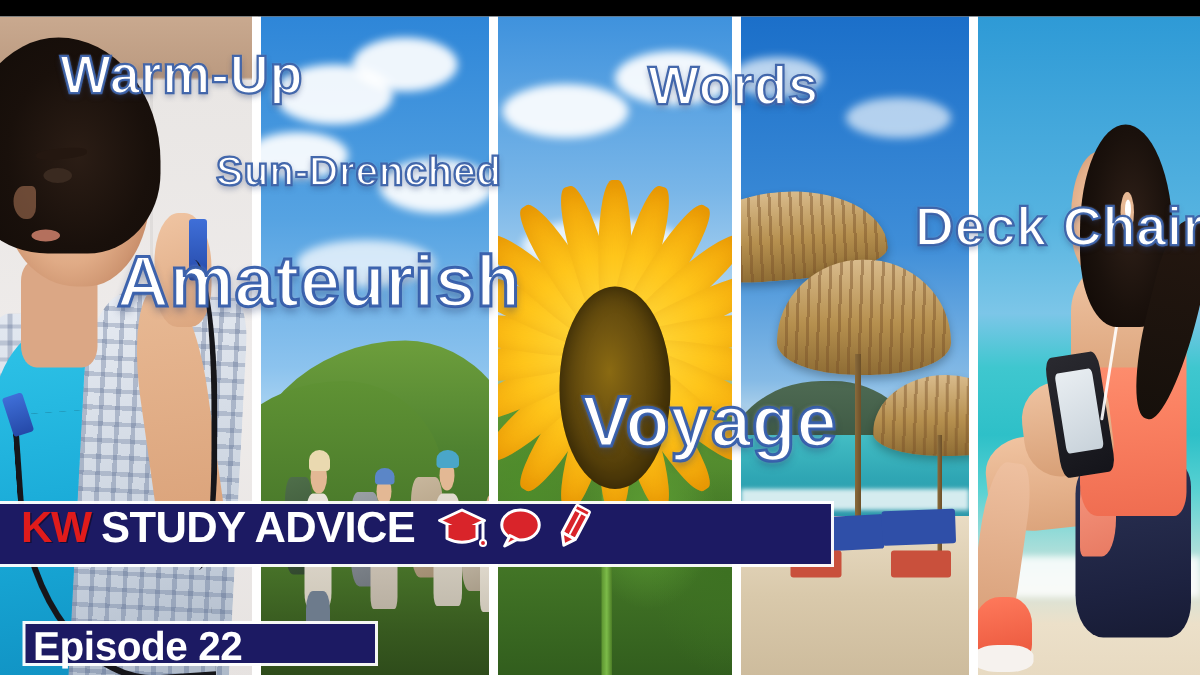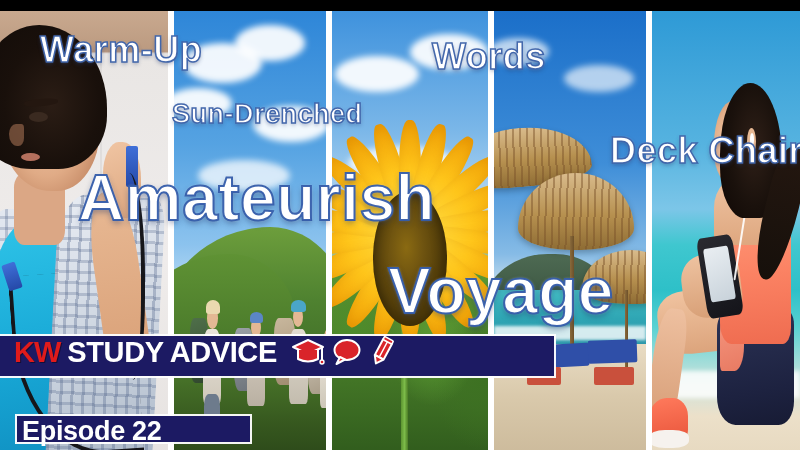--- a/index.html
+++ b/index.html
@@ -185,21 +185,21 @@
     background:linear-gradient(160deg,#e9eef2,#c8d2da);border-radius:8%;transform:rotate(-9deg);}
 
   
   .word{
     position:absolute;z-index:30;color:#ffffff;font-weight:700;white-space:nowrap;
     -webkit-text-stroke:1.5px rgba(58,96,168,.95);
     text-shadow:0 2px 4px rgba(40,60,110,.45), 0 0 2px rgba(255,255,255,.5);
     letter-spacing:.5px;
   }
   .word.big{
-    font-size:64px;
+    font-size:48px;
     -webkit-text-stroke:2px rgba(52,92,170,.95);
     text-shadow:0 3px 6px rgba(30,50,100,.45), 0 0 3px rgba(255,255,255,.55);
   }
   .word.med{font-size:36px;}
   .word.sm{font-size:27px;}
 
   
   .bar{
     position:absolute;z-index:40;background:#1c1a63;
     display:flex;align-items:flex-start;
@@ -363,21 +363,21 @@
     </div>
   </div>
 
   <div class="divider" style="left:168px;width:6px;"></div>
   <div class="divider" style="left:326px;width:6px;"></div>
   <div class="divider" style="left:488px;width:6px;"></div>
   <div class="divider" style="left:646px;width:6px;"></div>
 
   <div class="word med" style="left:40px;top:18px;">Warm-Up</div>
 
-  <div class="word sm" style="left:172px;top:88px;">Sun-Drenched</div>
+  <div class="word sm" style="left:144px;top:88px;">Sun-Drenched</div>
 
   <div class="word med" style="left:432px;top:25px;">Words</div>
 
   <div class="word med" style="left:610px;top:119px;">Deck Chair</div>
 
   <div class="word big" style="left:78px;top:150px;">Amateurish</div>
 
   <div class="word big" style="left:388px;top:243px;">Voyage</div>
 
   <div class="bar" id="bar1">

